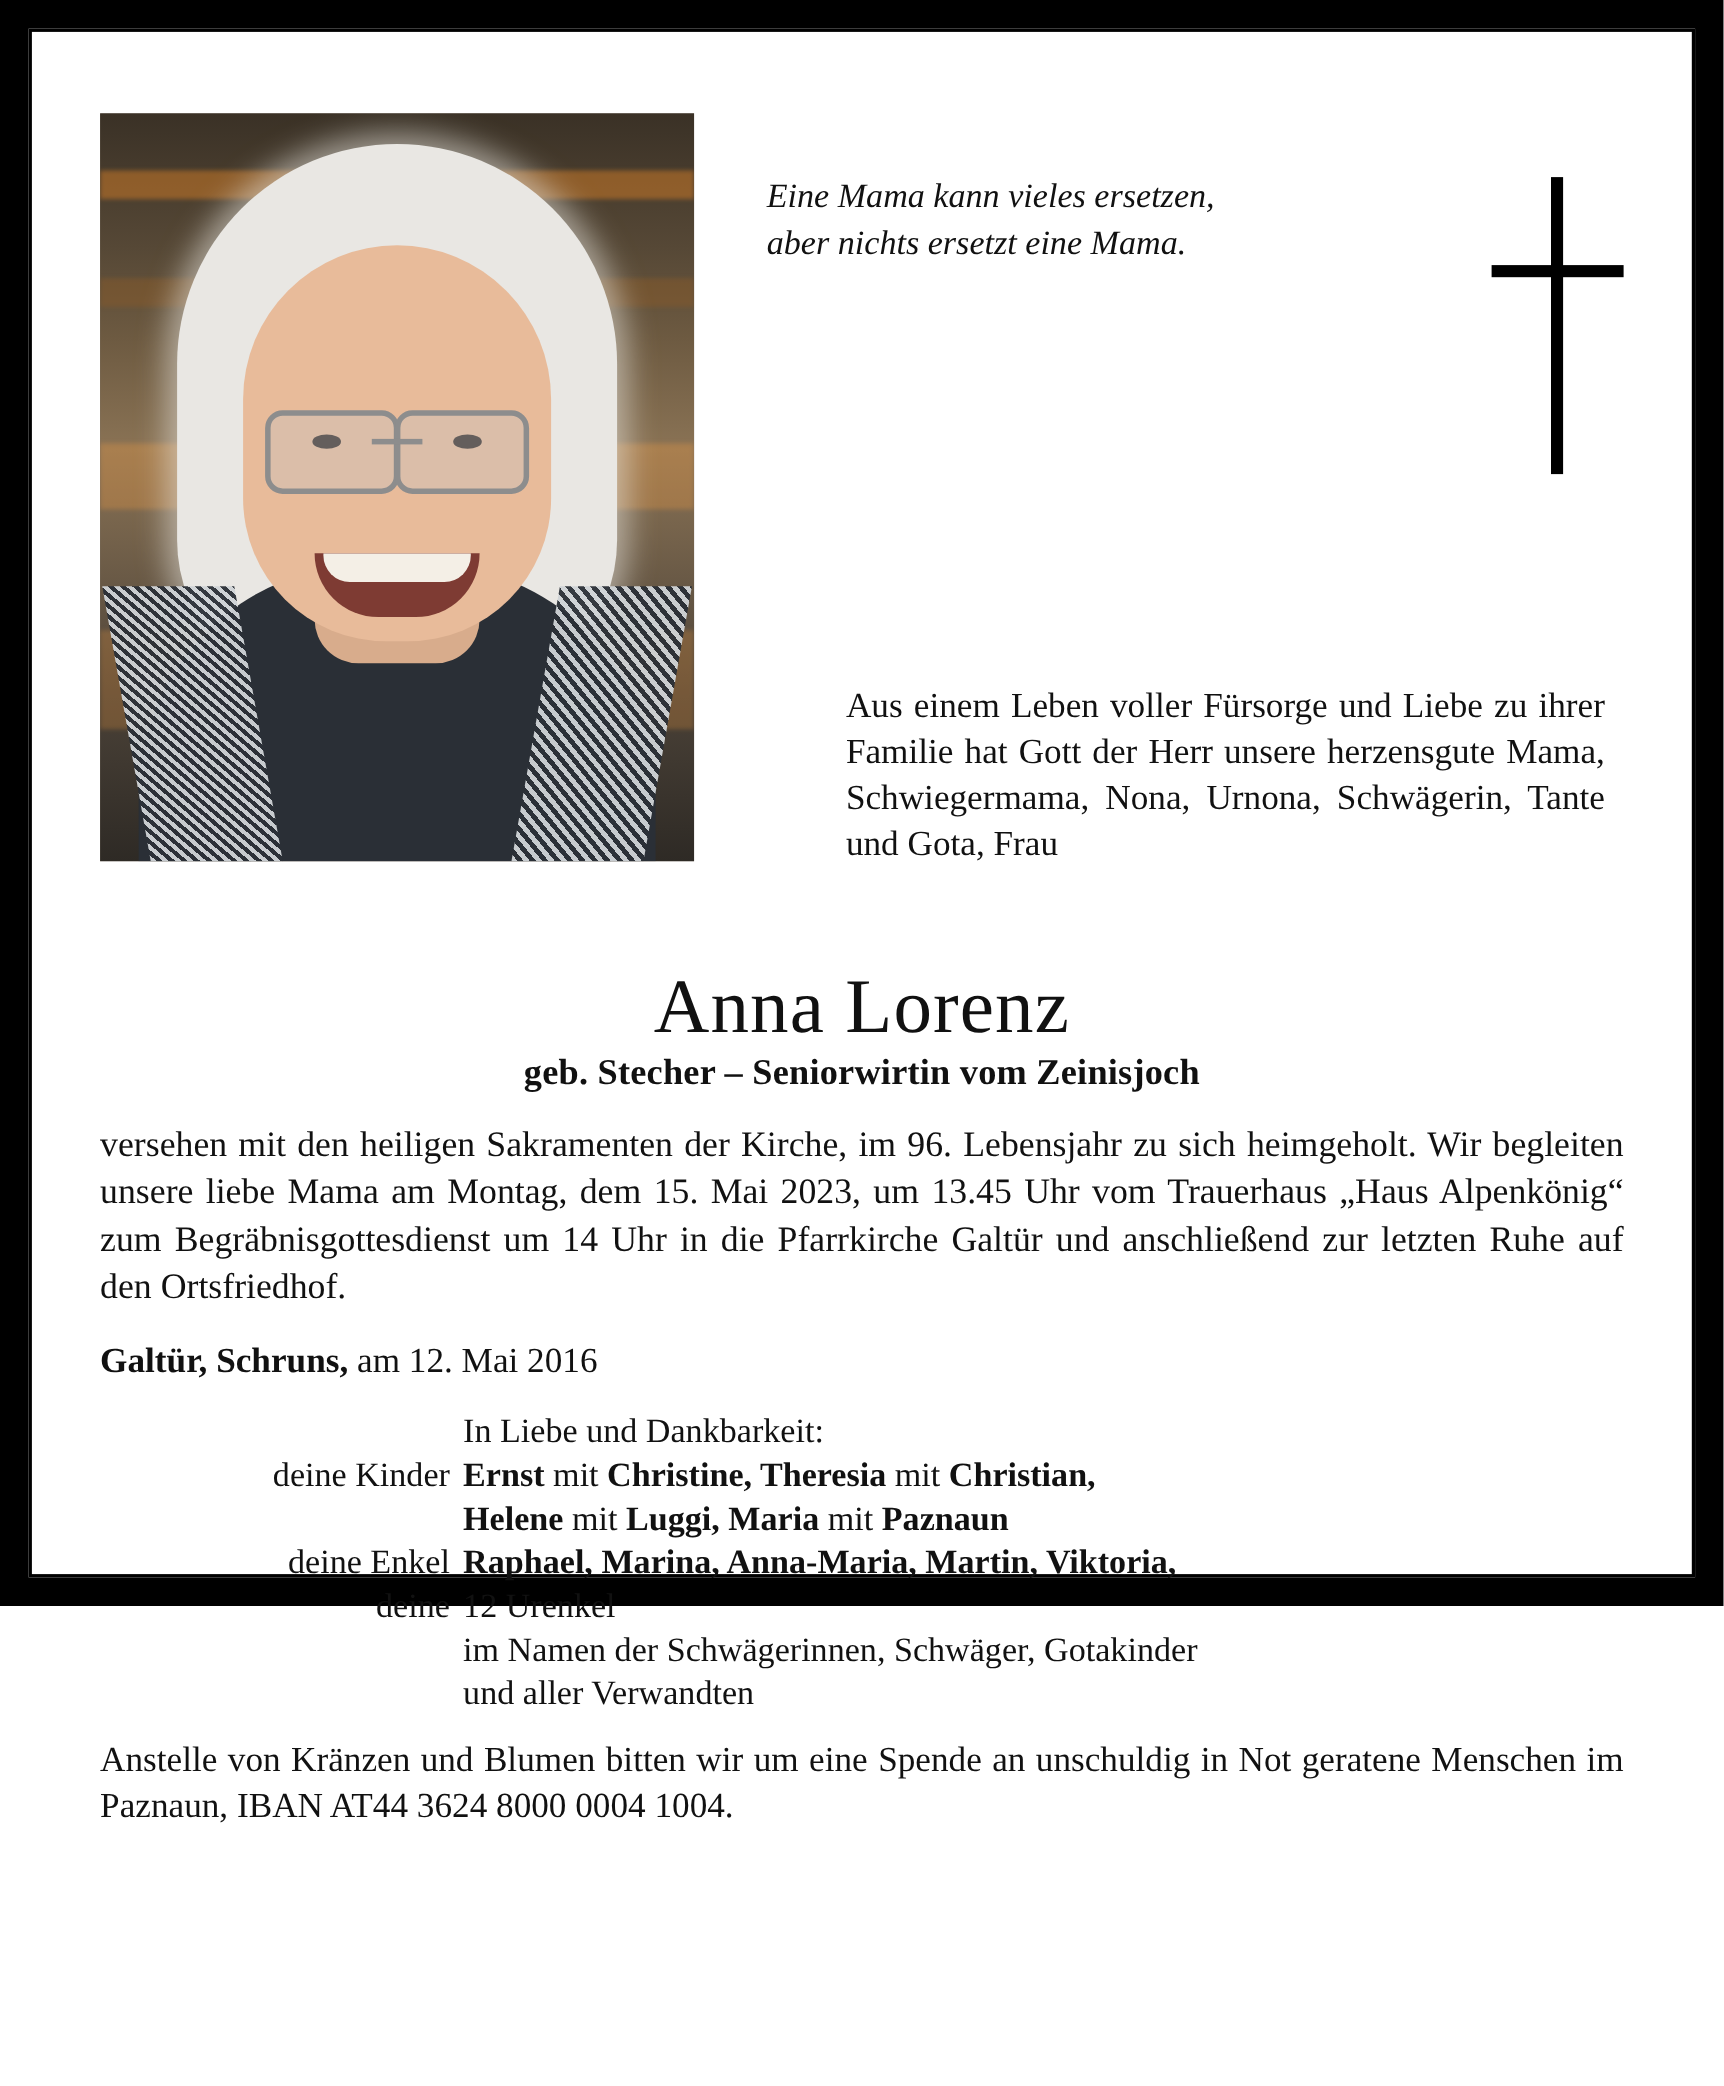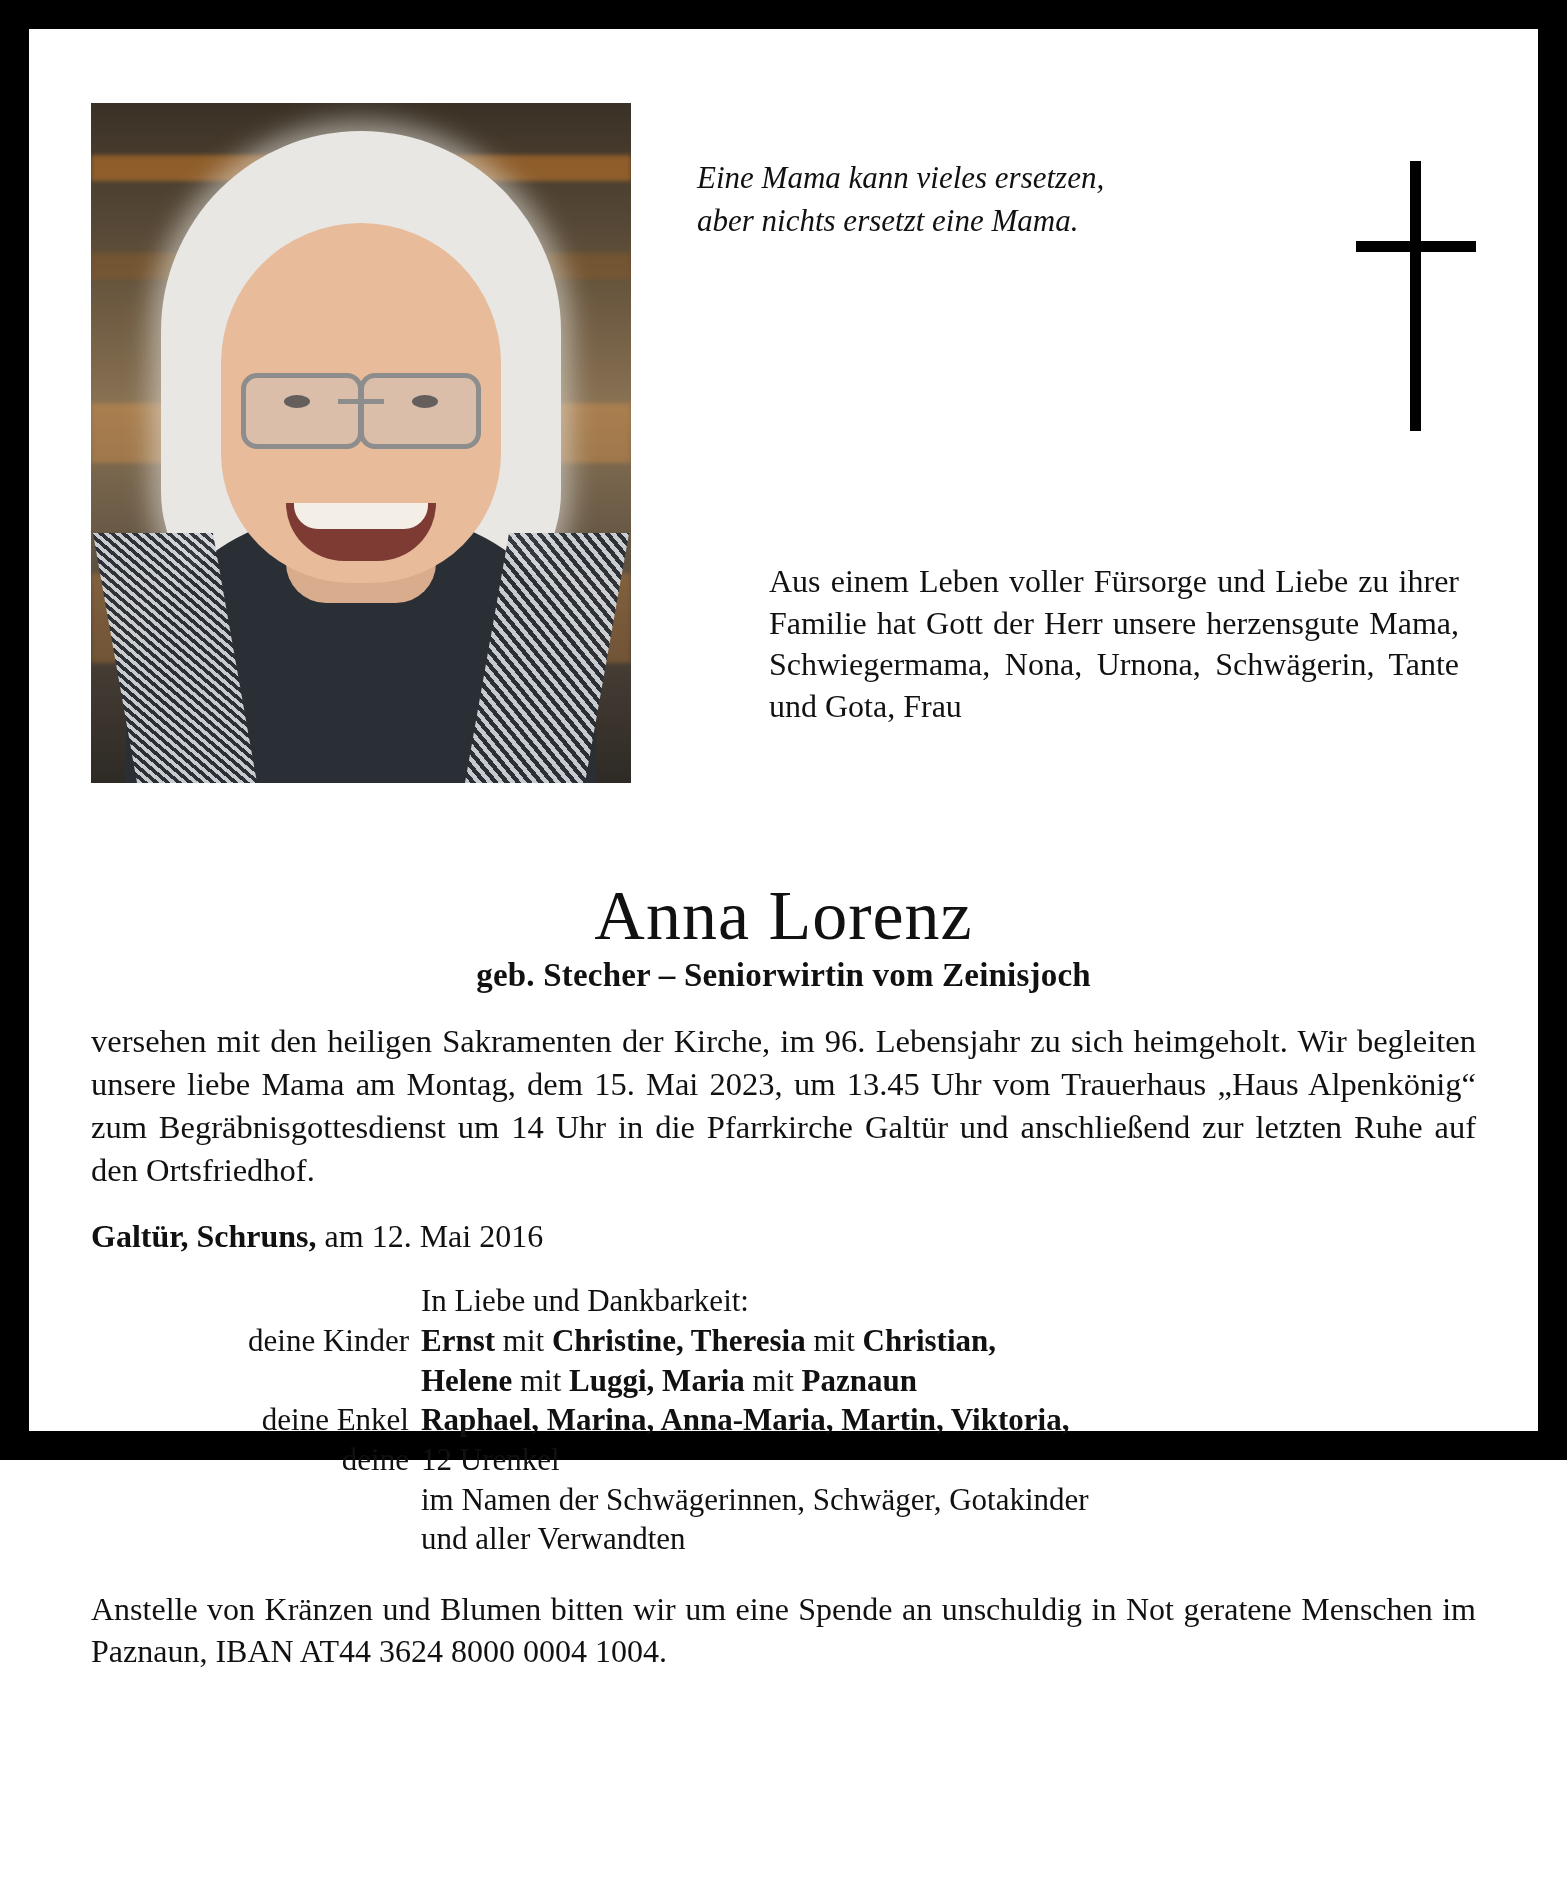--- a/index.html
+++ b/index.html
@@ -189,21 +189,21 @@
     position: absolute;
     left: 0; top: 80px;
     width: 120px; height: 11px;
     background: #000;
   }
 
   
   .intro {
     position: absolute;
     left: 740px;
-    top: 532px;
+    top: 592px;
     width: 690px;
     font-size: 32px;
     line-height: 1.30;
     text-align: justify;
     text-align-last: left;
   }
 
   
   .name {
     text-align: center;
@@ -256,21 +256,21 @@
   .fam-val {
     flex: 1 1 auto;
   }
   .fam-val b { font-weight: bold; }
   .fam-cont {
     padding-left: 330px;
   }
 
   
   .footer-note {
-    margin-top: 30px;
+    margin-top: 20px;
     font-size: 32px;
     line-height: 1.30;
     text-align: justify;
     text-align-last: left;
   }
 </style>
 </head>
 <body>
 
 <div class="obituary">

